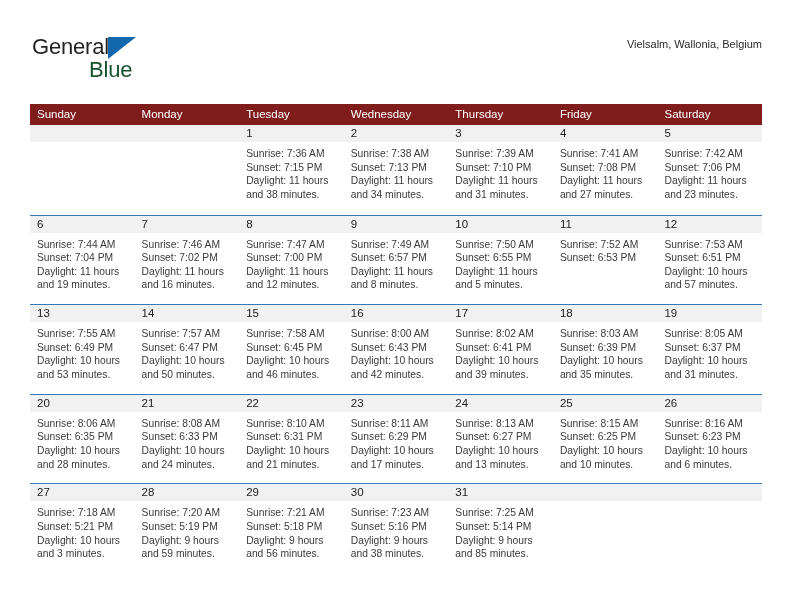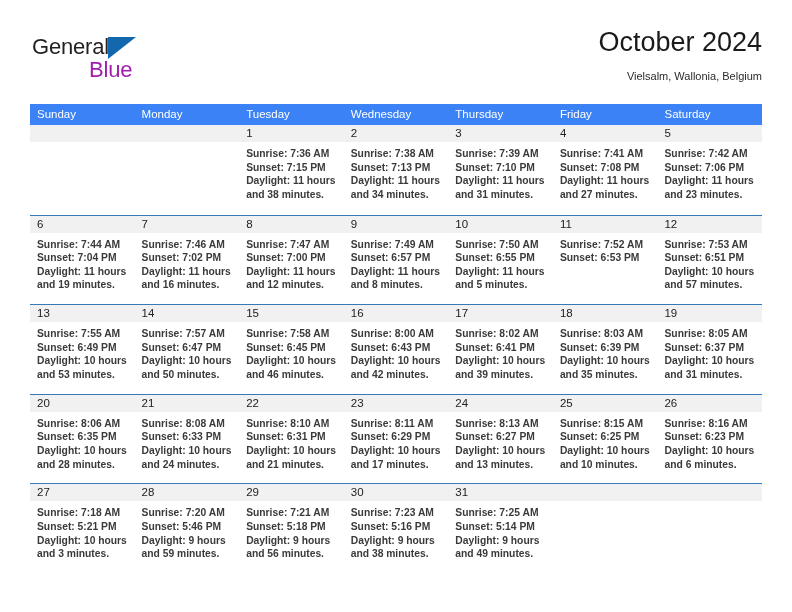--- a/index.html
+++ b/index.html
@@ -46,21 +46,21 @@
     letter-spacing: -0.2px;
     color: #231f20;
     font-family: "Liberation Sans", sans-serif;
   }
   .logo-blue {
     position: absolute;
     left: 57px;
     top: 23px;
     font-size: 22px;
     letter-spacing: -0.2px;
-    color: #a21caf;
+    color: #14532d;
     font-family: "Liberation Sans", sans-serif;
   }
   .logo-triangle {
     position: absolute;
     left: 76px;
     top: 3px;
     width: 0;
     height: 0;
     border-left: 28px solid #1368ad;
     border-bottom: 22px solid transparent;
@@ -91,21 +91,21 @@
   
   .calendar {
     position: absolute;
     left: 30px;
     top: 104px;
     width: 732px;
   }
 
   .weekday-row {
     display: flex;
-    background: #3b82f6;
+    background: #7f1d1d;
     height: 21px;
   }
   .weekday-cell {
     flex: 1 1 0;
     color: #ffffff;
     font-size: 11.5px;
     line-height: 21px;
     padding-left: 7px;
     box-sizing: border-box;
     white-space: nowrap;
@@ -140,21 +140,20 @@
   .day-cell.empty .day-number-band {
     background: #f1f1f1;
   }
 
   .day-body {
     padding: 5px 6px 0 7px;
     font-size: 10.3px;
     line-height: 13.6px;
     color: #3a3a3a;
     box-sizing: border-box;
-    font-weight: bold;
   }
   .day-body div {
     white-space: nowrap;
   }
   .day-body .daylight-line {
     white-space: normal;
   }
 </style>
 </head>
 <body>
@@ -163,21 +162,20 @@
 
   <div class="top-bar">
 
     <div class="logo">
       <span class="logo-general">General</span>
       <span class="logo-triangle"></span>
       <span class="logo-blue">Blue</span>
     </div>
 
     <div class="title-block">
-      <div class="month-title">October 2024</div>
       <div class="location-sub">Vielsalm, Wallonia, Belgium</div>
     </div>
 
   </div>
 
   <div class="calendar">
     <div class="weekday-row" id="weekday-row">
         <div class="weekday-cell">Sunday</div>
         <div class="weekday-cell">Monday</div>
         <div class="weekday-cell">Tuesday</div>
@@ -414,21 +412,21 @@
             <div class="day-body">
               <div>Sunrise: 7:18 AM</div>
               <div>Sunset: 5:21 PM</div>
               <div class="daylight-line">Daylight: 10 hours and 3 minutes.</div>
             </div>
           </div>
           <div class="day-cell">
             <div class="day-number-band">28</div>
             <div class="day-body">
               <div>Sunrise: 7:20 AM</div>
-              <div>Sunset: 5:46 PM</div>
+              <div>Sunset: 5:19 PM</div>
               <div class="daylight-line">Daylight: 9 hours and 59 minutes.</div>
             </div>
           </div>
           <div class="day-cell">
             <div class="day-number-band">29</div>
             <div class="day-body">
               <div>Sunrise: 7:21 AM</div>
               <div>Sunset: 5:18 PM</div>
               <div class="daylight-line">Daylight: 9 hours and 56 minutes.</div>
             </div>
@@ -439,21 +437,21 @@
               <div>Sunrise: 7:23 AM</div>
               <div>Sunset: 5:16 PM</div>
               <div class="daylight-line">Daylight: 9 hours and 38 minutes.</div>
             </div>
           </div>
           <div class="day-cell">
             <div class="day-number-band">31</div>
             <div class="day-body">
               <div>Sunrise: 7:25 AM</div>
               <div>Sunset: 5:14 PM</div>
-              <div class="daylight-line">Daylight: 9 hours and 49 minutes.</div>
+              <div class="daylight-line">Daylight: 9 hours and 85 minutes.</div>
             </div>
           </div>
           <div class="day-cell empty">
             <div class="day-number-band"></div>
           </div>
           <div class="day-cell empty">
             <div class="day-number-band"></div>
           </div>
         </div>
       </div>

